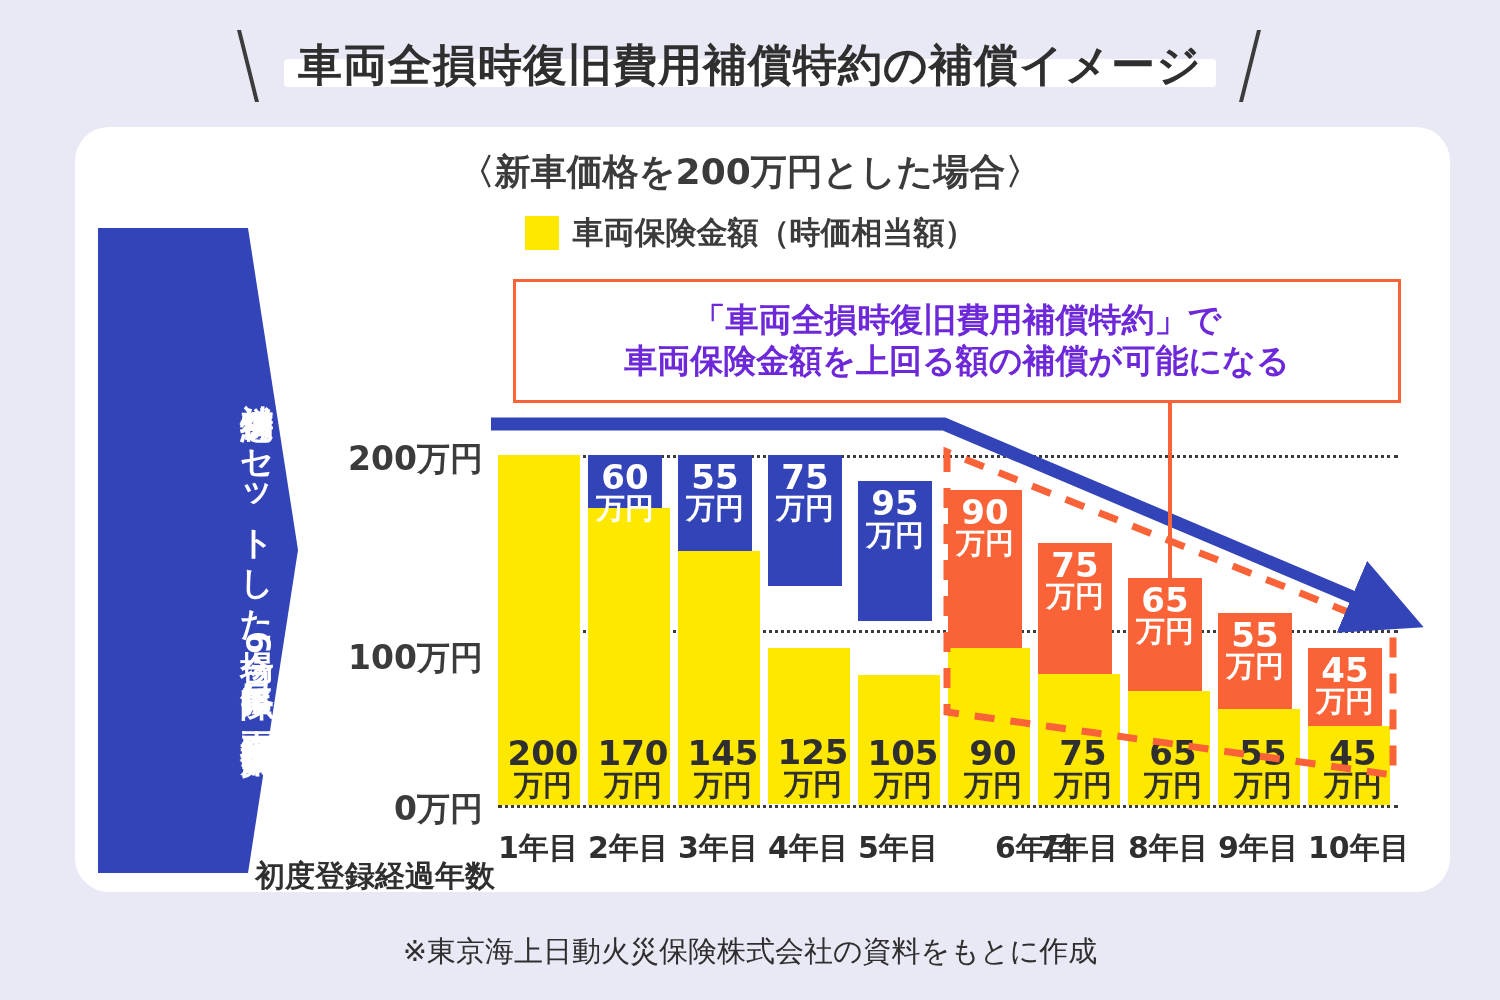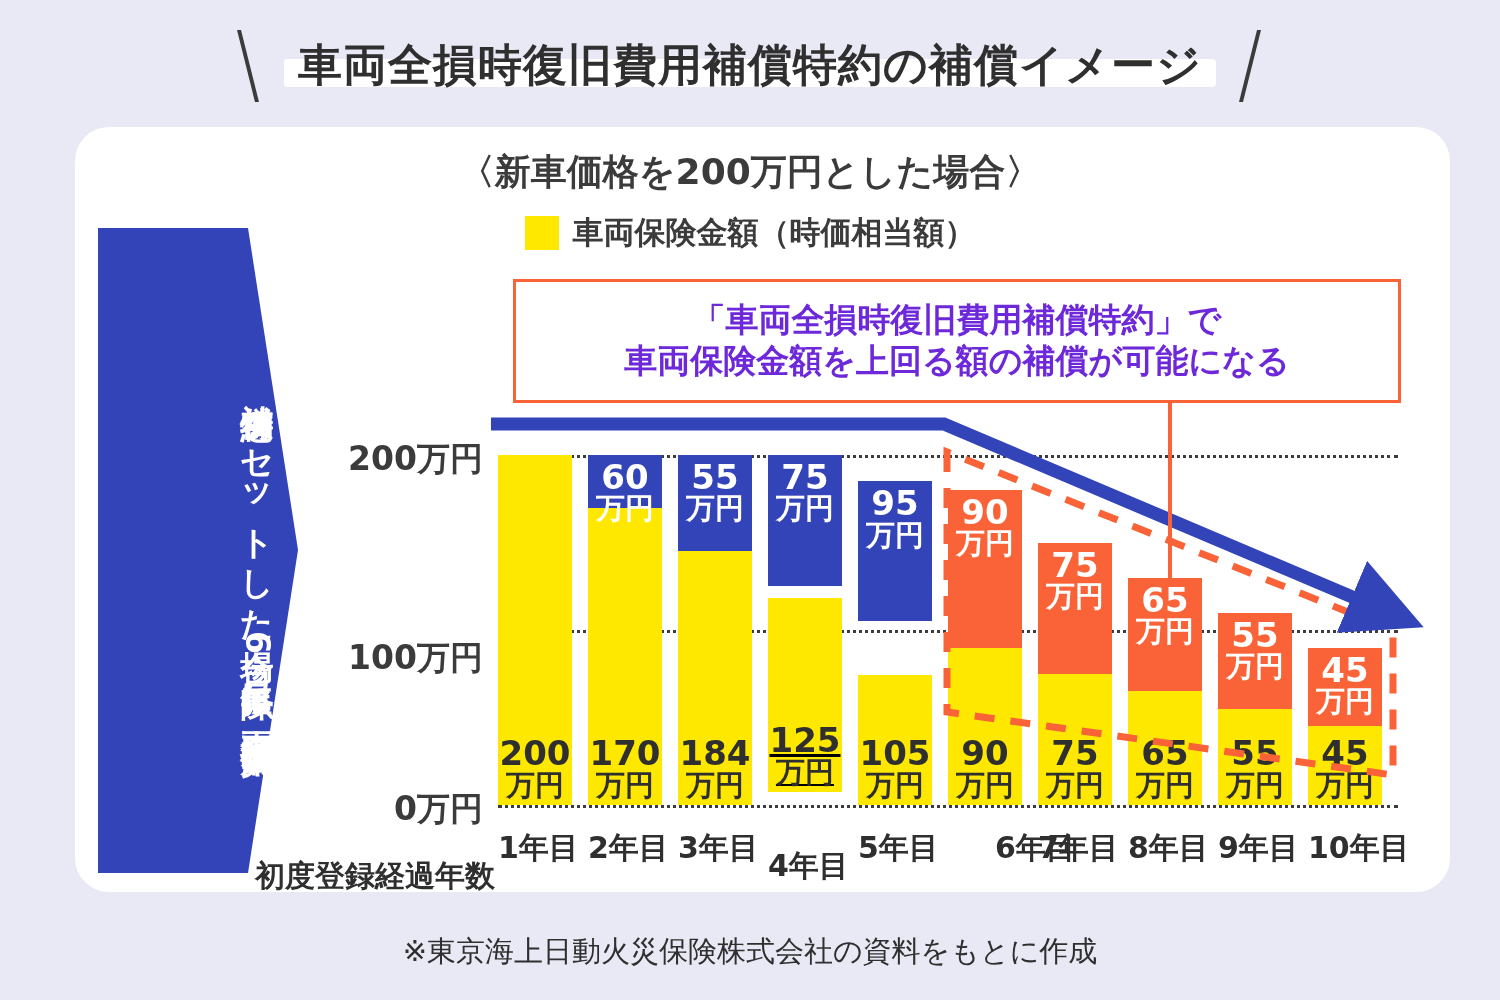--- a/index.html
+++ b/index.html
@@ -246,20 +246,21 @@
     position: absolute;
     left: 0;
     width: 74px;
     display: flex;
     align-items: flex-start;
     justify-content: center;
   }
   .seg-base {
     background: #ffe800;
     align-items: flex-end;
+    padding-left: 8px;
   }
   .seg-blue {
     background: #3343b8;
   }
   .seg-orange {
     background: #f96337;
   }
   .seg-lbl {
     font-size: 30px;
     font-weight: 700;
@@ -394,34 +395,34 @@
         <span class="seg-lbl lbl-light">
           <span class="num">60</span>
           <span class="unit">万円</span>
         </span>
       </div>
     </div>
 
     <div class="bar-col" style="left:180px;">
       <div class="seg seg-base" style="height:253.75px; bottom:0;">
         <span class="seg-lbl lbl-dark">
-          <span class="num">184</span>
+          <span class="num">145</span>
           <span class="unit">万円</span>
         </span>
       </div>
       <div class="seg seg-blue" style="height:96.25px; bottom:253.75px;">
         <span class="seg-lbl lbl-light">
           <span class="num">55</span>
           <span class="unit">万円</span>
         </span>
       </div>
     </div>
 
     <div class="bar-col" style="left:270px;">
-      <div class="seg seg-base" style="height:194px; bottom:13px;text-decoration:underline;">
+      <div class="seg seg-base" style="height:156px; bottom:1px;">
         <span class="seg-lbl lbl-dark">
           <span class="num">125</span>
           <span class="unit">万円</span>
         </span>
       </div>
       <div class="seg seg-blue" style="height:131.25px; bottom:218.75px;">
         <span class="seg-lbl lbl-light">
           <span class="num">75</span>
           <span class="unit">万円</span>
         </span>
@@ -534,21 +535,21 @@
   <div class="callout-stem"></div>
   <div class="callout">
     <span class="callout-line">「車両全損時復旧費用補償特約」で</span>
     <span class="callout-line">車両保険金額を上回る額の補償が可能になる</span>
   </div>
 
   <div class="xaxis-title">初度登録経過年数</div>
   <div class="xcat" style="left:498px;">1年目</div>
   <div class="xcat" style="left:588px;">2年目</div>
   <div class="xcat" style="left:678px;">3年目</div>
-  <div class="xcat" style="left:768px;margin-top:18px;">4年目</div>
+  <div class="xcat" style="left:768px;">4年目</div>
   <div class="xcat" style="left:858px;">5年目</div>
   <div class="xcat" style="left:969px;margin-left:26px;">6年目</div>
   <div class="xcat" style="left:1038px;">7年目</div>
   <div class="xcat" style="left:1128px;">8年目</div>
   <div class="xcat" style="left:1218px;">9年目</div>
   <div class="xcat" style="left:1308px;">10年目</div>
 
   <div class="footnote">※東京海上日動火災保険株式会社の資料をもとに作成</div>
 
 </div>

